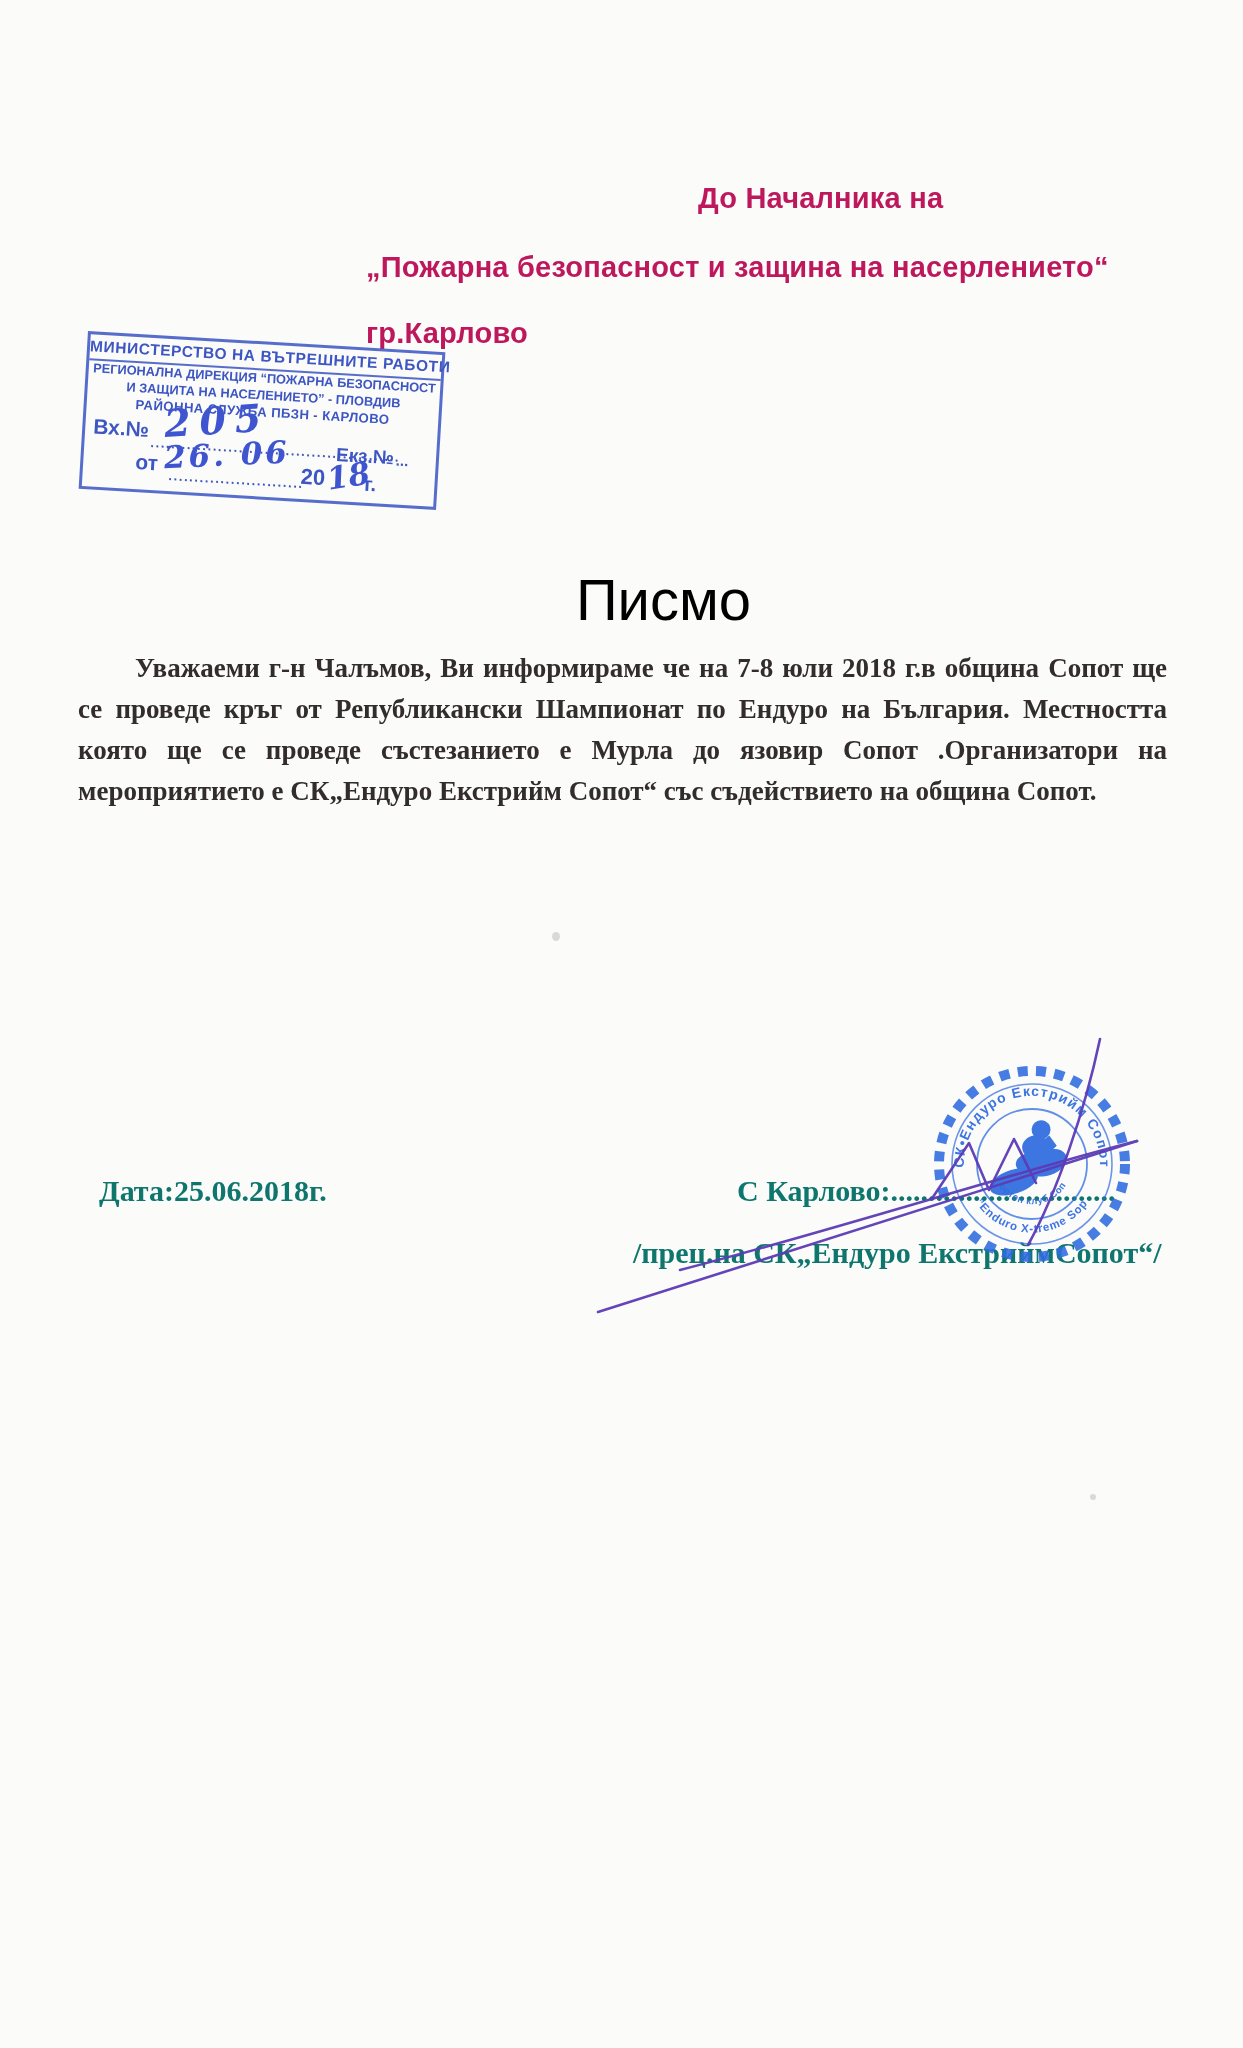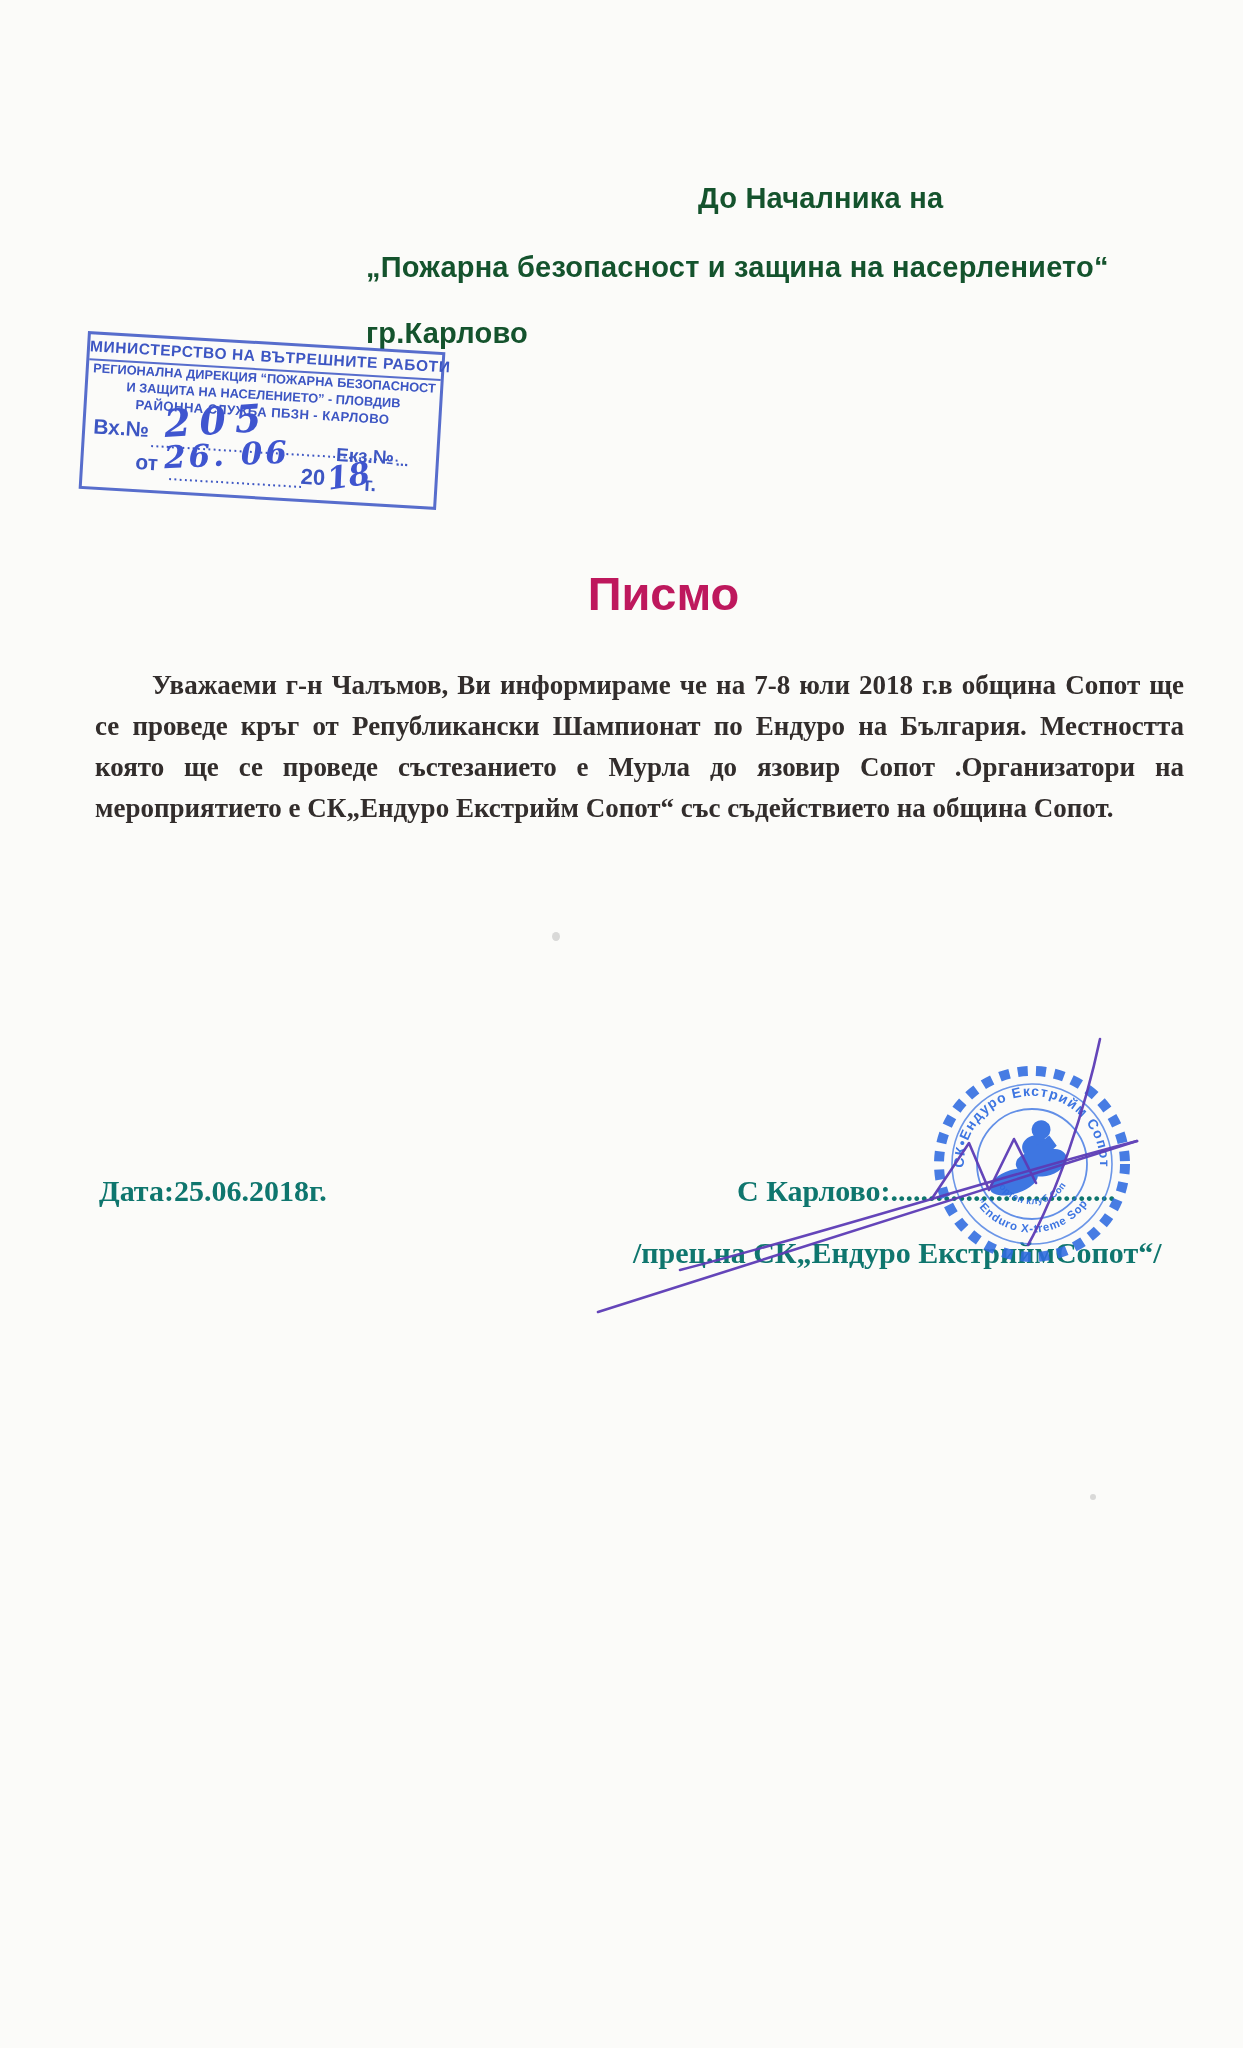--- a/index.html
+++ b/index.html
@@ -5,21 +5,21 @@
   html,body{margin:0;padding:0;}
   body{
     width:1243px;height:2048px;position:relative;overflow:hidden;
     background:#fbfbf9;
     font-family:"Liberation Sans",sans-serif;
   }
   
   .recipient-line{
     position:absolute;
     font-family:"Liberation Sans",sans-serif;
-    font-weight:bold;font-size:29px;color:#14532d;
+    font-weight:bold;font-size:29px;color:#be185d;
     white-space:nowrap;letter-spacing:.2px;
   }
   #recip1{left:698px;top:182px;}
   #recip2{left:366px;top:251px;}
   #recip3{left:366px;top:317px;text-align:center;}
   
   .entry-stamp{
     position:absolute;left:88px;top:331px;width:352px;height:152px;
     border:3px solid rgba(58,84,196,.85);
     transform:rotate(3.4deg);transform-origin:0 0;
@@ -37,24 +37,24 @@
     position:absolute;color:#3f55cf;white-space:nowrap;
     font-family:"DejaVu Serif",serif;font-style:italic;font-weight:bold;
   }
   #hw-regno{left:78px;top:56px;font-size:38px;letter-spacing:9px;transform:rotate(-7deg);}
   #hw-date{left:80px;top:94px;font-size:31px;letter-spacing:3px;transform:rotate(-6deg);}
   #hw-year{left:244px;top:108px;font-size:31px;transform:rotate(-12deg);}
   
   .letter-title{
     position:absolute;left:84px;top:566px;width:1159px;margin:0;
     text-align:center;font-family:"Liberation Sans",sans-serif;
-    font-weight:bold;font-size:47px;color:#be185d;
+    font-weight:normal;font-size:58px;color:#000000;
   }
   .letter-body{
-    position:absolute;left:78px;top:648px;width:1089px;margin:17px;
+    position:absolute;left:78px;top:648px;width:1089px;margin:0;
     font-family:"Liberation Serif",serif;font-weight:bold;
     font-size:27px;line-height:41px;color:#322d2c;
     text-align:justify;text-indent:57px;
   }
   .serif-line{
     position:absolute;font-family:"Liberation Serif",serif;
     font-weight:bold;font-size:30px;color:#0f766e;white-space:nowrap;
   }
   #date-line{left:99px;top:1174px;}
   #regards{left:737px;top:1174px;}

